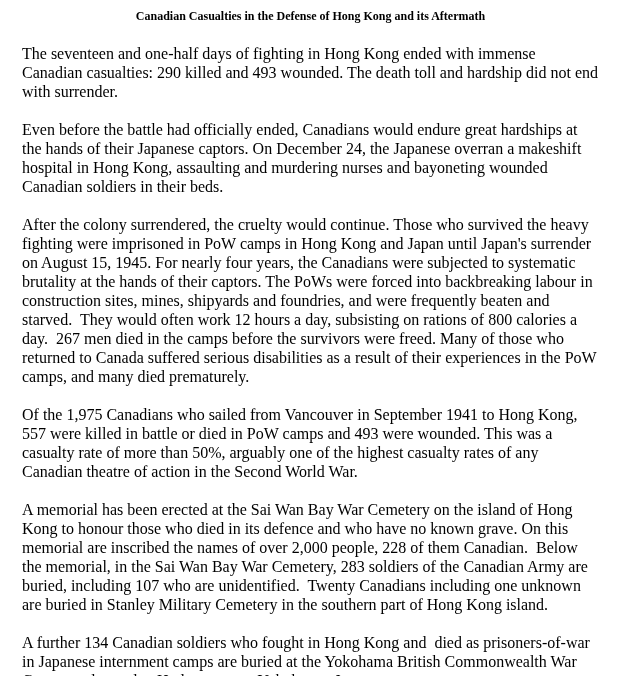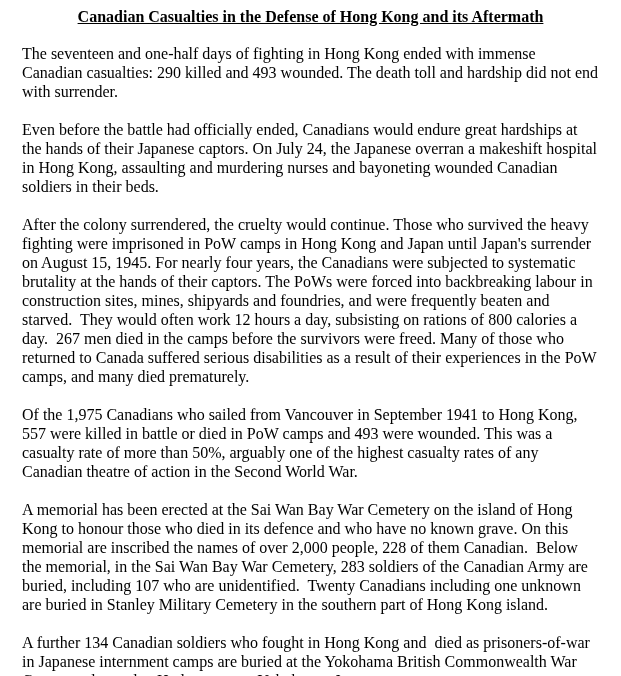--- a/index.html
+++ b/index.html
@@ -14,43 +14,42 @@
     padding: 7px 22px 10px 22px;
     background: #ffffff;
     color: #000000;
     font-family: "Liberation Serif", "DejaVu Serif", serif;
     font-size: 16px;
     line-height: 19px;
   }
   .doc-title {
     text-align: center;
     font-weight: bold;
-    font-size: 16px;
+    font-size: 12px;
     margin: 0 0 18px 0;
     white-space: pre-wrap;
-    text-decoration: underline;
   }
   .para {
     margin: 0 0 19px 0;
     white-space: pre-wrap;
     text-align: left;
   }
   .para:last-child {
     margin-bottom: 0;
   }
 </style>
 </head>
 <body>
 
 <div class="page">
   <p class="doc-title">Canadian Casualties in the Defense of Hong Kong and its Aftermath</p>
 
   <p class="para">The seventeen and one-half days of fighting in Hong Kong ended with immense Canadian casualties: 290 killed and 493 wounded. The death toll and hardship did not end with surrender.</p>
 
-  <p class="para">Even before the battle had officially ended, Canadians would endure great hardships at the hands of their Japanese captors. On July 24, the Japanese overran a makeshift hospital in Hong Kong, assaulting and murdering nurses and bayoneting wounded Canadian soldiers in their beds.</p>
+  <p class="para">Even before the battle had officially ended, Canadians would endure great hardships at the hands of their Japanese captors. On December 24, the Japanese overran a makeshift hospital in Hong Kong, assaulting and murdering nurses and bayoneting wounded Canadian soldiers in their beds.</p>
 
   <p class="para">After the colony surrendered, the cruelty would continue. Those who survived the heavy fighting were imprisoned in PoW camps in Hong Kong and Japan until Japan's surrender on August 15, 1945. For nearly four years, the Canadians were subjected to systematic brutality at the hands of their captors. The PoWs were forced into backbreaking labour in construction sites, mines, shipyards and foundries, and were frequently beaten and starved.  They would often work 12 hours a day, subsisting on rations of 800 calories a day.  267 men died in the camps before the survivors were freed. Many of those who returned to Canada suffered serious disabilities as a result of their experiences in the PoW camps, and many died prematurely.</p>
 
   <p class="para">Of the 1,975 Canadians who sailed from Vancouver in September 1941 to Hong Kong,  557 were killed in battle or died in PoW camps and 493 were wounded. This was a casualty rate of more than 50%, arguably one of the highest casualty rates of any Canadian theatre of action in the Second World War.</p>
 
   <p class="para">A memorial has been erected at the Sai Wan Bay War Cemetery on the island of Hong Kong to honour those who died in its defence and who have no known grave. On this memorial are inscribed the names of over 2,000 people, 228 of them Canadian.  Below the memorial, in the Sai Wan Bay War Cemetery, 283 soldiers of the Canadian Army are buried, including 107 who are unidentified.  Twenty Canadians including one unknown are buried in Stanley Military Cemetery in the southern part of Hong Kong island.</p>
 
   <p class="para">A further 134 Canadian soldiers who fought in Hong Kong and  died as prisoners-of-war in Japanese internment camps are buried at the Yokohama British Commonwealth War Cemetery, located at Hodogaya near Yokohama, Japan.</p>
 </div>
 

